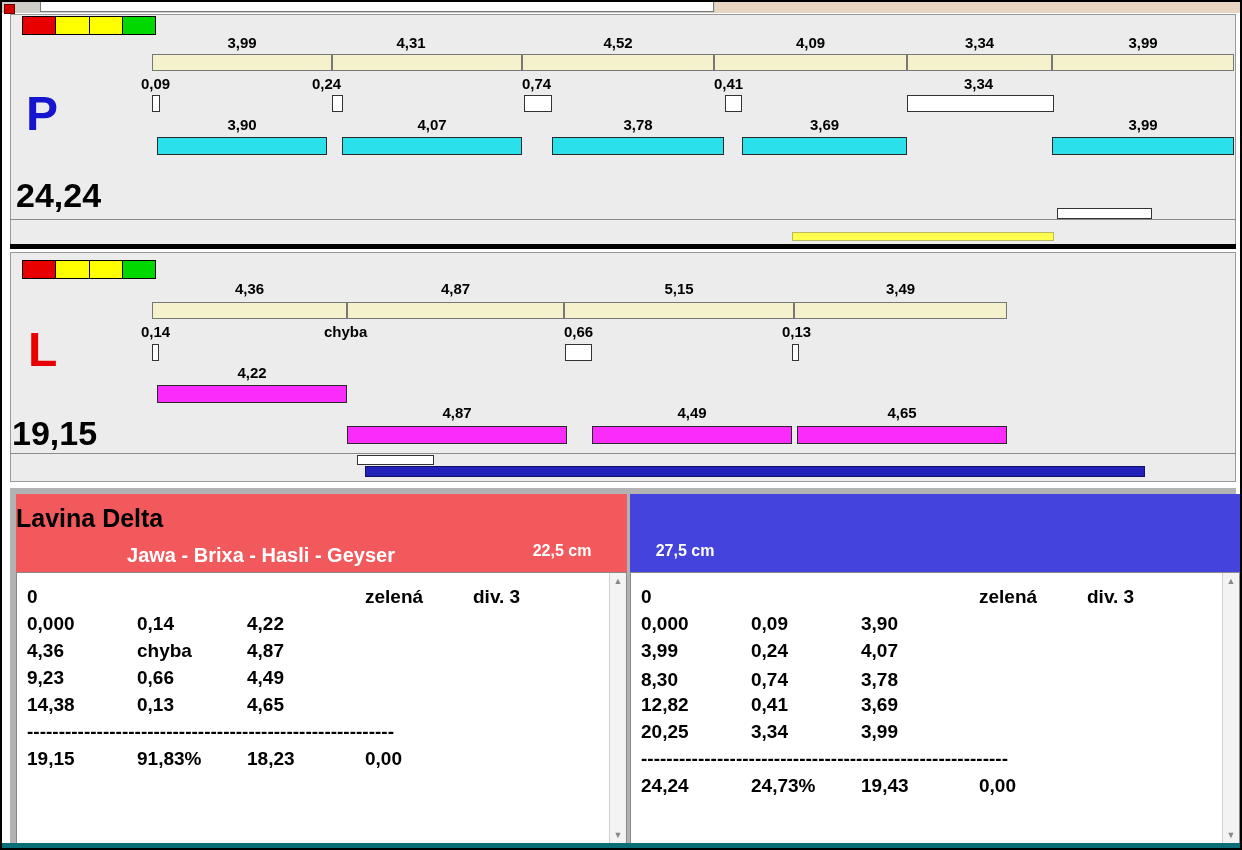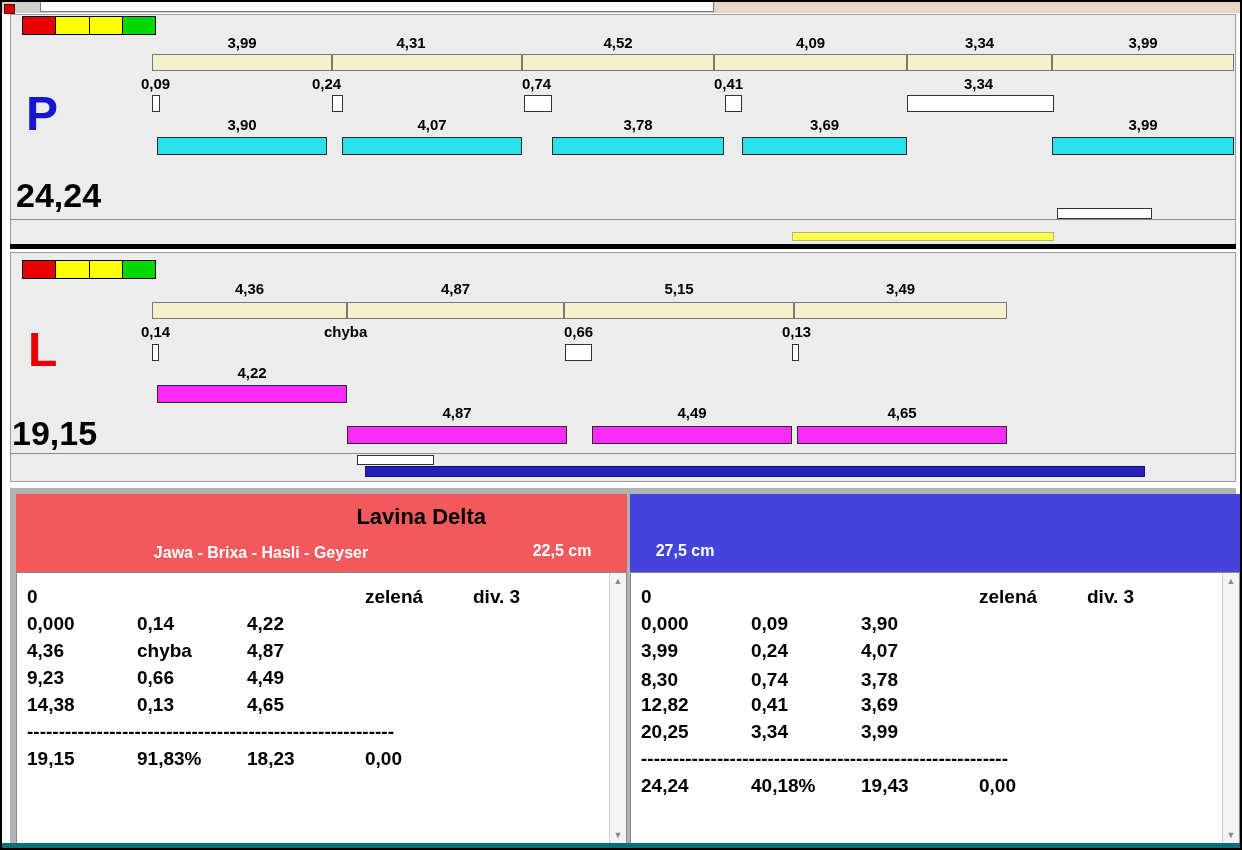--- a/index.html
+++ b/index.html
@@ -33,22 +33,22 @@
   .lane-total{position:absolute;font-size:34px;font-weight:bold;color:#000;line-height:1;}
   .hline{position:absolute;left:8px;width:1226px;height:1px;background:#8a8a8a;}
   .blackdivider{position:absolute;left:8px;top:242px;width:1226px;height:5px;background:#000;}
   .yellowbar{position:absolute;left:790px;top:230px;width:262px;height:9px;background:#ffff4d;border:1px solid #b9b960;box-sizing:border-box;}
   .bluebar{position:absolute;left:363px;top:464px;width:780px;height:11px;background:#2222bb;border:1px solid #111166;box-sizing:border-box;}
   
   .bottomframe{position:absolute;left:8px;top:486px;width:1226px;height:356px;background:#b2b2b2;}
   .hdr{position:absolute;top:492px;height:78px;}
   .hdr-red{left:14px;width:611px;background:#f2595d;}
   .hdr-blue{left:628px;width:610px;background:#4444dd;}
-  .team-name{position:absolute;top:10px;font-size:22px;font-weight:bold;color:#000;text-align:right;white-space:nowrap;}
-  .team-dogs{position:absolute;top:50px;font-size:16px;font-weight:bold;color:#fff;text-align:center;white-space:nowrap;}
+  .team-name{position:absolute;top:10px;font-size:25px;font-weight:bold;color:#000;text-align:left;white-space:nowrap;}
+  .team-dogs{position:absolute;top:50px;font-size:20px;font-weight:bold;color:#fff;text-align:center;white-space:nowrap;}
   .jump{position:absolute;font-size:16px;font-weight:bold;color:#fff;text-align:center;white-space:nowrap;}
   .clockbox{position:absolute;left:497px;top:493px;width:258px;height:32px;background:#fff;border:1px solid #9a9a9a;
             box-sizing:border-box;z-index:5;text-align:center;font-size:22px;line-height:29px;color:#000;white-space:nowrap;}
   .results{position:absolute;top:570px;height:272px;background:#fff;border:1px solid #888;box-sizing:border-box;
            font-weight:bold;font-size:19px;color:#000;}
   .results .row{position:absolute;left:0;width:100%;height:27px;line-height:27px;white-space:nowrap;}
   .results .row span{position:absolute;white-space:nowrap;}
   .c1{left:10px;} .c2{left:120px;} .c3{left:230px;} .c4{left:348px;} .c5{left:456px;}
   .sb{position:absolute;top:0;right:0;width:17px;height:100%;background:#f3f3f3;border-left:1px solid #d0d0d0;box-sizing:border-box;}
   .sb .up,.sb .dn{position:absolute;left:0;width:100%;text-align:center;font-size:9px;color:#888;font-weight:normal;}
@@ -250,21 +250,21 @@
     <div class="row" style="top:145px">
       <span class="c1">20,25</span>
       <span class="c2">3,34</span>
       <span class="c3">3,99</span>
     </div>
     <div class="row" style="top:172px">
       <span class="c1">----------------------------------------------------------</span>
     </div>
     <div class="row" style="top:199px">
       <span class="c1">24,24</span>
-      <span class="c2">40,18%</span>
+      <span class="c2">24,73%</span>
       <span class="c3">19,43</span>
       <span class="c4">0,00</span>
     </div>
     <div class="sb">
       <div class="up">▲</div>
       <div class="dn">▼</div>
     </div>
   </div>
 
   <div class="taskbar"></div>

